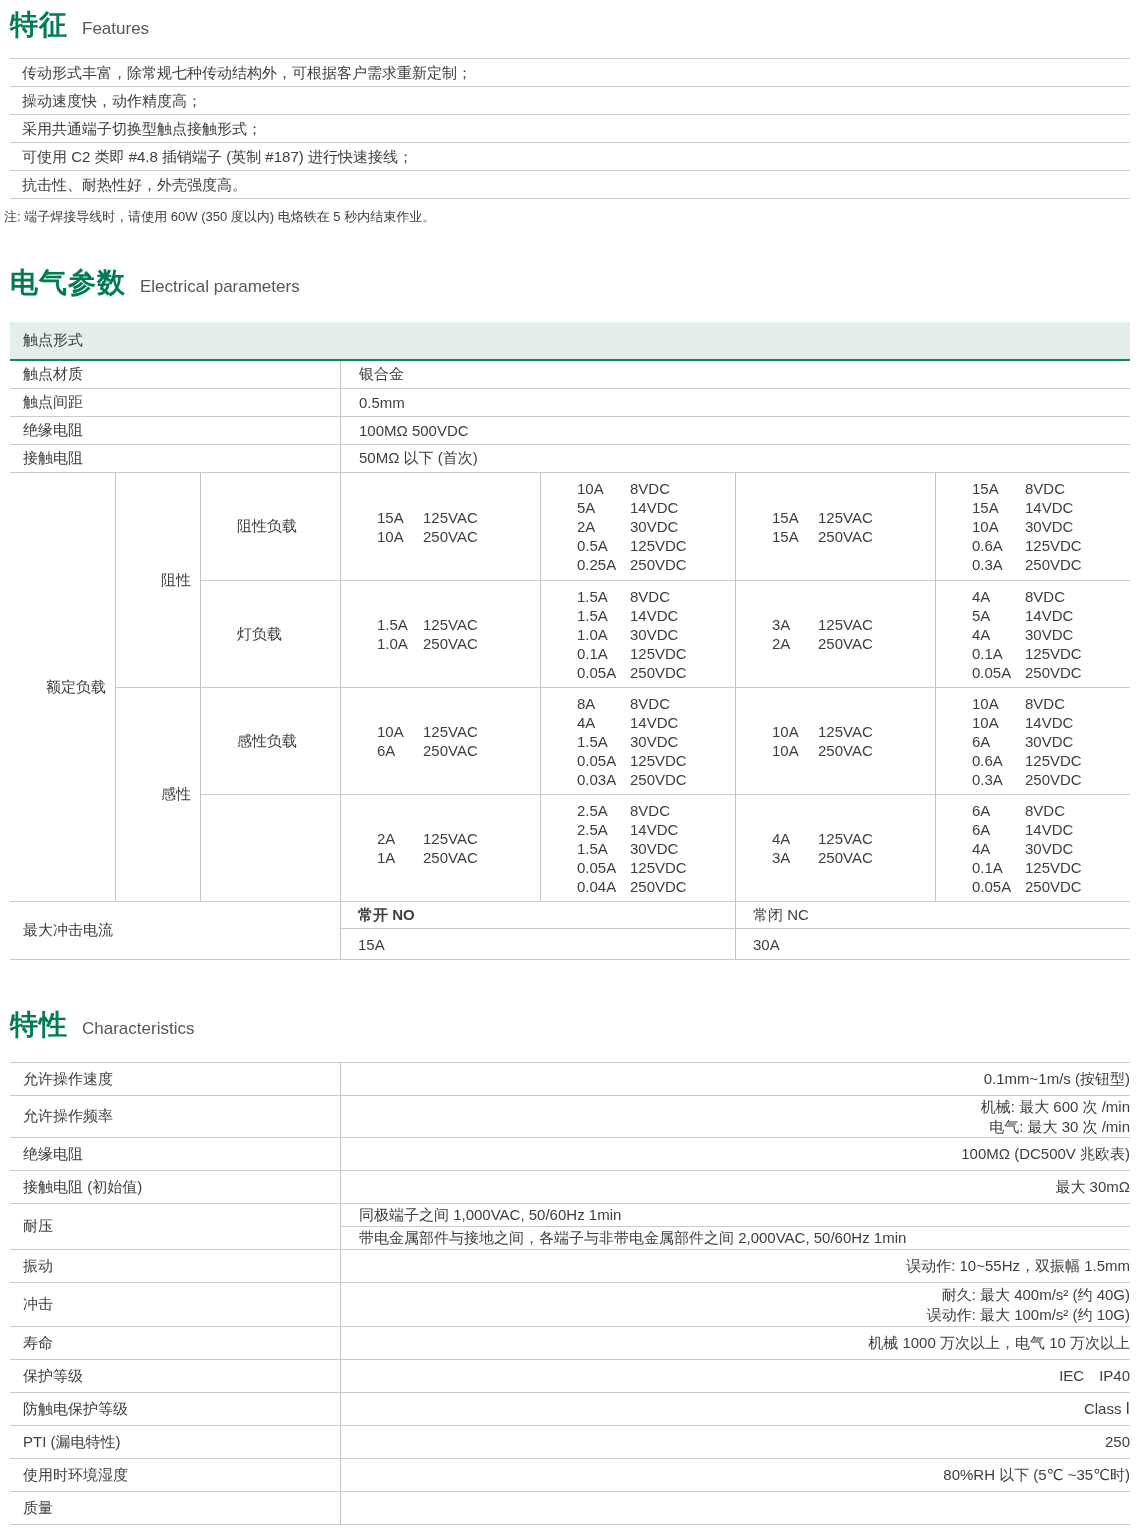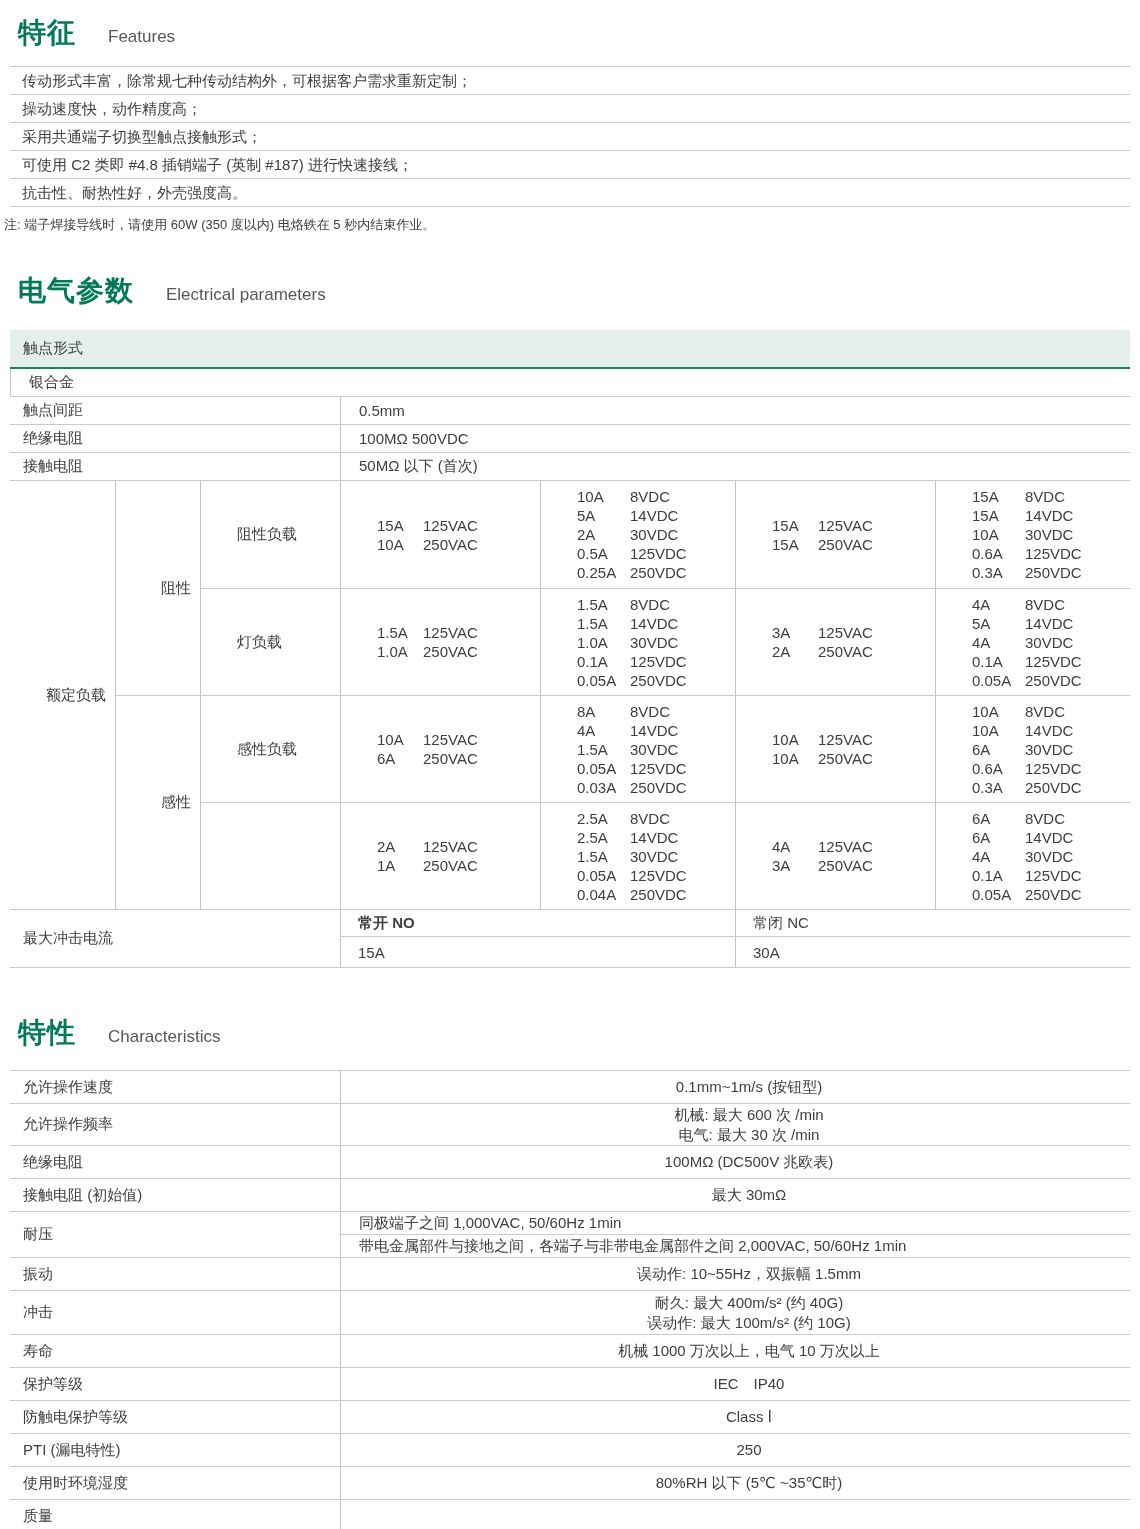--- a/index.html
+++ b/index.html
@@ -9,21 +9,21 @@
     --bd:#cbcbcb;
     --bdv:#c4c4c4;
     --txt:#3e3e3e;
     --entxt:#56575a;
   }
   html,body{margin:0;padding:0;background:#fff;}
   body{width:1140px;font-family:"Liberation Sans","DejaVu Sans",sans-serif;color:var(--txt);}
   .page{width:1140px;box-sizing:border-box;padding:6px 10px 0 10px;}
 
   
-  .sec-title{display:flex;align-items:baseline;gap:32px;margin:8px;}
+  .sec-title{display:flex;align-items:baseline;gap:14px;margin:0;}
   .sec-title .zh{font-size:28px;font-weight:bold;color:var(--green);letter-spacing:1px;}
   .sec-title .en{font-size:17px;color:var(--entxt);}
 
   
   .feature-list{margin-top:14px;border-top:1px solid var(--bd);}
   .feature-list .line{height:27px;line-height:27px;border-bottom:1px solid var(--bd);
     padding-left:12px;font-size:15px;color:var(--txt);}
   .note{margin:9px 0 0 -6px;font-size:13px;color:var(--txt);}
 
   
@@ -55,21 +55,21 @@
   .sg-no-h{grid-area:1/2;font-weight:bold;} .sg-nc-h{grid-area:1/3;} .sg-no-v{grid-area:2/2;} .sg-nc-v{grid-area:2/3;}
   .sg-no-h,.sg-nc-h{border-bottom:1px solid var(--bd);}
   .sg-no-h,.sg-nc-h,.sg-no-v,.sg-nc-v{border-left:1px solid var(--bdv);display:flex;align-items:center;padding-left:17px;}
 
   
   .sec-char{margin-top:46px;}
   .ctable{margin-top:18px;border-top:1px solid var(--bd);border-bottom:1px solid var(--bd);font-size:15px;}
   .crow{display:flex;height:32px;border-bottom:1px solid var(--bd);}
   .crow:last-child{border-bottom:none;}
   .crow .value{flex:1;border-left:1px solid var(--bdv);display:flex;flex-direction:column;
-    justify-content:center;align-items:center;padding-left:27px;box-sizing:border-box;}
+    justify-content:center;align-items:flex-end;padding-left:27px;box-sizing:border-box;}
   .value .line{line-height:20px;}
   .crow.h41{height:41px;} .crow.h45{height:45px;} .crow.h43{height:43px;}
   .value.divided{padding-left:0;align-items:stretch;}
   .value.divided .line{flex:1;display:flex;align-items:center;padding-left:18px;}
   .value.divided .line + .line{border-top:1px solid var(--bd);}
 </style>
 </head>
 <body>
 
 <div class="page">
@@ -94,20 +94,21 @@
       <span class="zh">电气参数</span>
       <span class="en">Electrical parameters</span>
     </div>
 
     <div class="etable">
       <div class="ehead">
         <div class="lcell">触点形式</div>
       </div>
 
       <div class="erow">
+        <div class="lcell">触点材质</div>
         <div class="vcell">银合金</div>
       </div>
       <div class="erow">
         <div class="lcell">触点间距</div>
         <div class="vcell">0.5mm</div>
       </div>
       <div class="erow">
         <div class="lcell">绝缘电阻</div>
         <div class="vcell">100MΩ  500VDC</div>
       </div>

